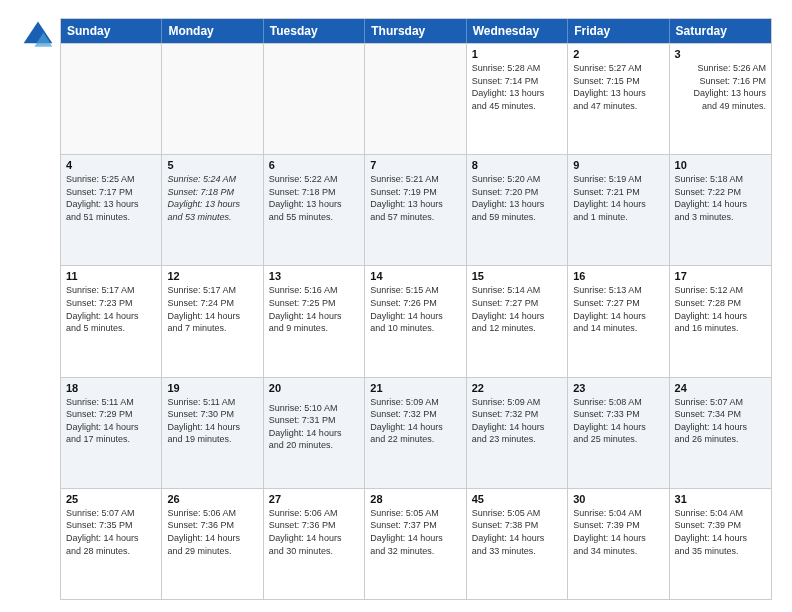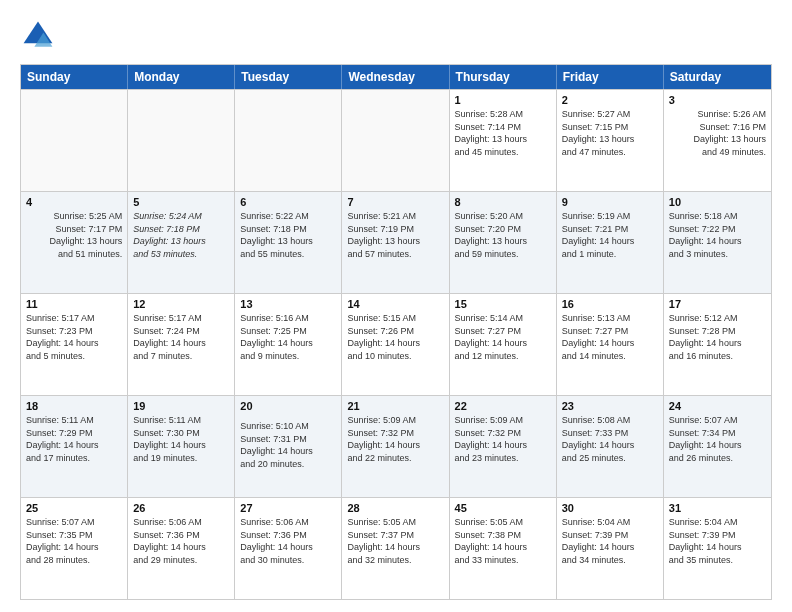--- a/index.html
+++ b/index.html
@@ -8,21 +8,21 @@
       background: #fff;
       width: 792px;
       height: 612px;
       overflow: hidden;
     }
     .page {
       width: 792px;
       height: 612px;
       padding: 18px 20px 12px 20px;
       display: flex;
-      flex-direction: column;
+      flex-direction: row;
     }
     .header {
       display: flex;
       justify-content: space-between;
       align-items: flex-start;
       margin-bottom: 10px;
     }
     .logo {
       display: flex;
       align-items: center;
@@ -136,22 +136,22 @@
       <div class="month-title"></div>
       <div class="subtitle"></div>
     </div>
   </div>
 
   <div class="calendar">
     <div class="cal-header">
     <div class="cal-header-cell">Sunday</div>
         <div class="cal-header-cell">Monday</div>
         <div class="cal-header-cell">Tuesday</div>
+        <div class="cal-header-cell">Thursday</div>
         <div class="cal-header-cell">Wednesday</div>
-        <div class="cal-header-cell">Thursday</div>
         <div class="cal-header-cell">Friday</div>
         <div class="cal-header-cell">Saturday</div>
       </div>
     <div class="cal-body">
     <div class="cal-row">
           <div class="cal-cell empty"></div>
           <div class="cal-cell empty"></div>
           <div class="cal-cell empty"></div>
           <div class="cal-cell empty"></div>
           <div class="cal-cell">
@@ -172,21 +172,21 @@
             <span class="day-num">3</span>
             <div class="cell-info" style="white-space: pre-line; text-align: right;">Sunrise: 5:26 AM
 Sunset: 7:16 PM
 Daylight: 13 hours
 and 49 minutes.</div>
           </div>
         </div>
         <div class="cal-row">
           <div class="cal-cell alt">
             <span class="day-num">4</span>
-            <div class="cell-info" style="white-space: pre-line; text-align: right;">Sunrise: 5:25 AM
+            <div class="cell-info" style="white-space: pre-line;">Sunrise: 5:25 AM
 Sunset: 7:17 PM
 Daylight: 13 hours
 and 51 minutes.</div>
           </div>
           <div class="cal-cell alt">
             <span class="day-num">5</span>
             <div class="cell-info" style="white-space: pre-line; font-style: italic;">Sunrise: 5:24 AM
 Sunset: 7:18 PM
 Daylight: 13 hours
 and 53 minutes.</div>

